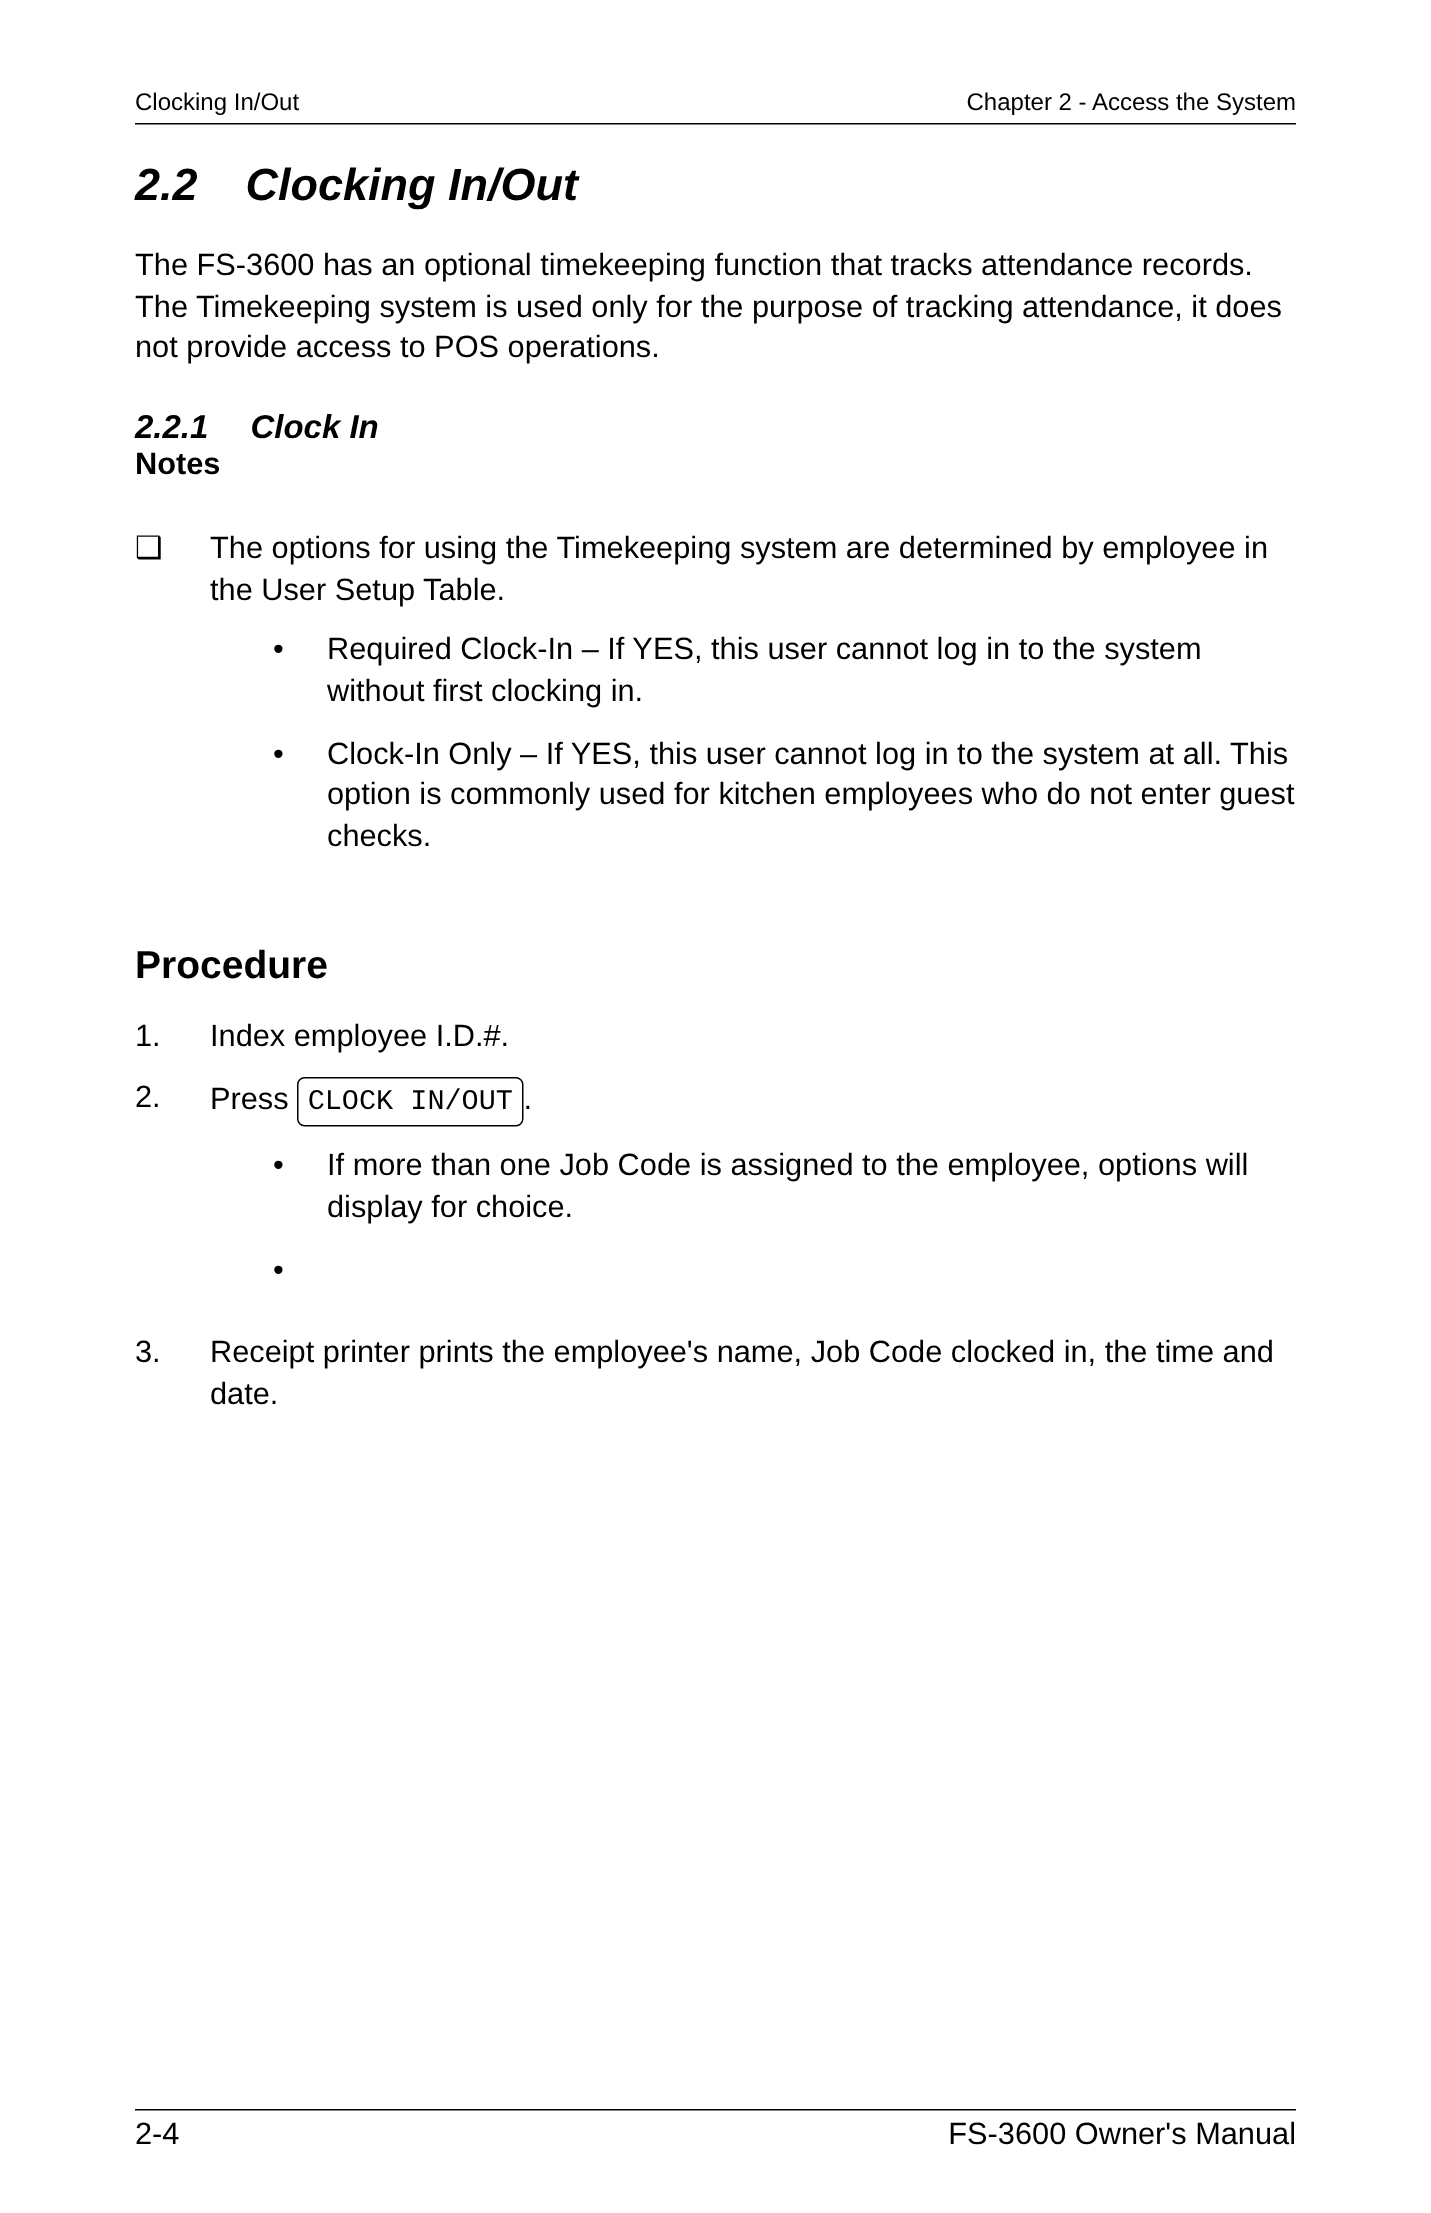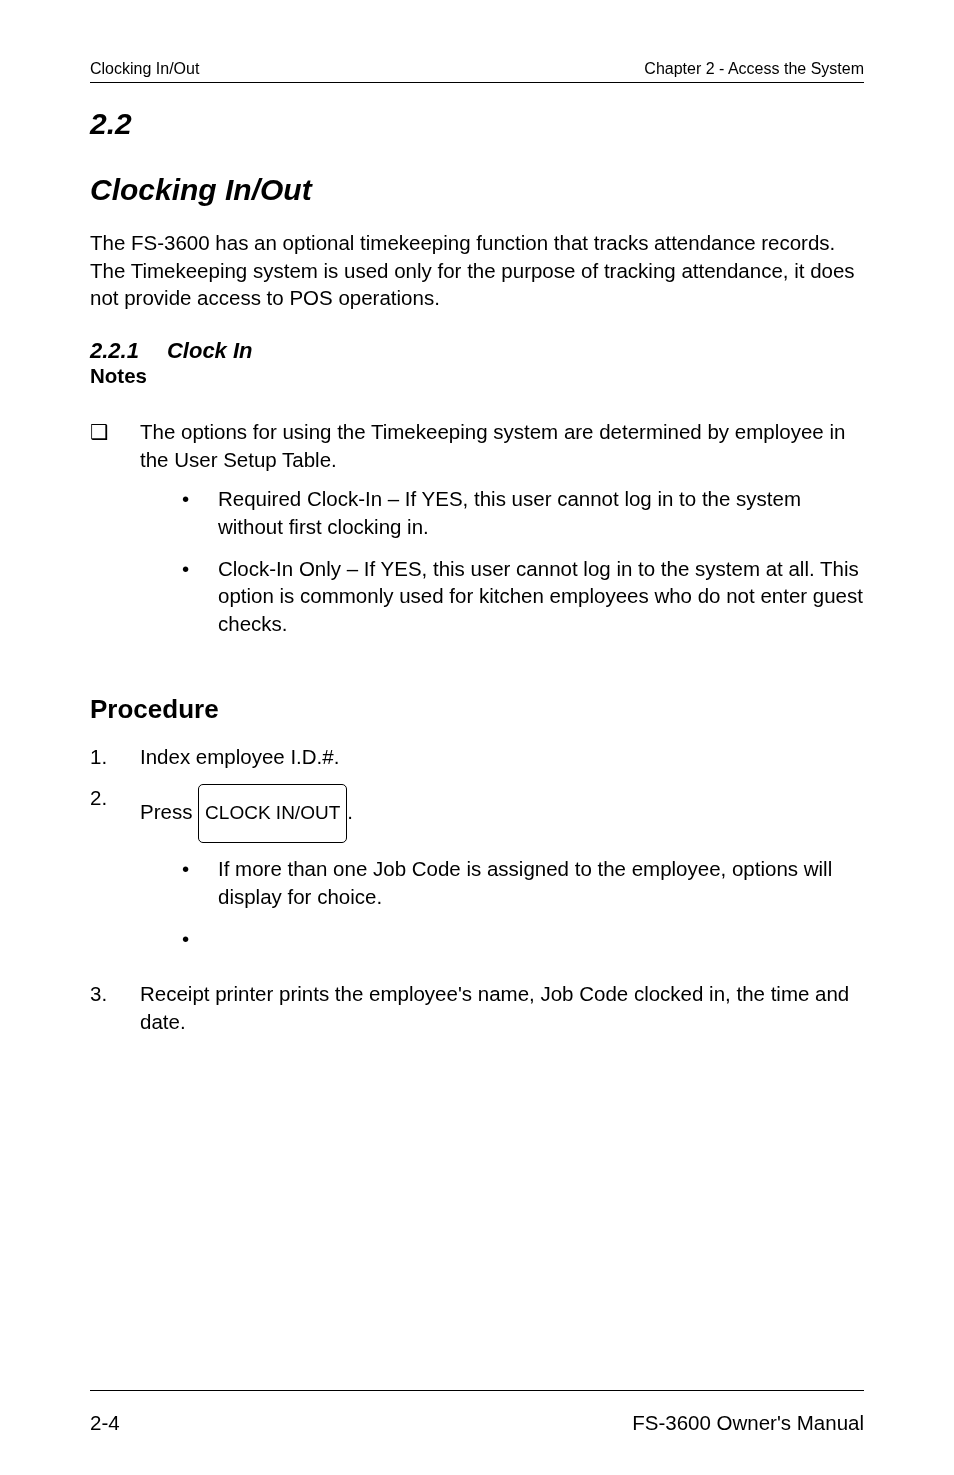--- a/index.html
+++ b/index.html
@@ -21,21 +21,20 @@
       border-bottom: 1.5px solid #000;
       margin-bottom: 24px;
     }
     .section-number-title {
       display: flex;
       gap: 32px;
       font-size: 30px;
       font-weight: bold;
       font-style: italic;
       margin-bottom: 22px;
-      flex-direction: column;
     }
     .intro {
       font-size: 20.5px;
       line-height: 1.35;
       margin-bottom: 26px;
     }
     .subsection {
       display: flex;
       gap: 28px;
       font-size: 22px;
@@ -68,36 +67,36 @@
       margin-bottom: 14px;
     }
     .bullet-dot { flex: 0 0 16px; }
     .procedure-heading {
       font-size: 26px;
       font-weight: bold;
       margin-top: 6px;
       margin-bottom: 18px;
     }
     .keycap {
-      font-family: Liberation Sans, sans-serif;
+      font-family: Liberation Mono, monospace;
       font-size: 19px;
       border: 1.4px solid #000;
       border-radius: 5px;
-      padding: 17px 6px;
+      padding: 4px 6px;
       display: inline-block;
       line-height: 1.2;
       vertical-align: baseline;
     }
     .footer-row {
       margin-top: auto;
       display: flex;
       justify-content: space-between;
       font-size: 20.5px;
       border-top: 1.5px solid #000;
-      padding-top: 20px;
+      padding-top: 4px;
     }
   </style>
 </head>
 <body>
 
 <div class="header-row">
   <span>Clocking In/Out</span>
   <span>Chapter 2 - Access the System</span>
 </div>
 

